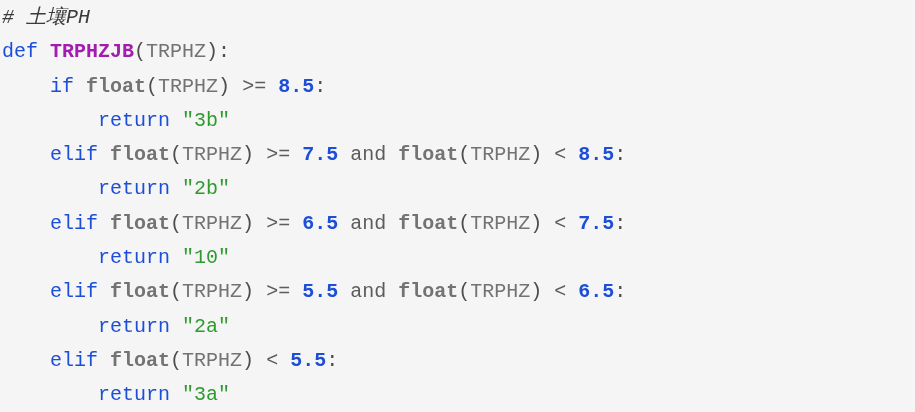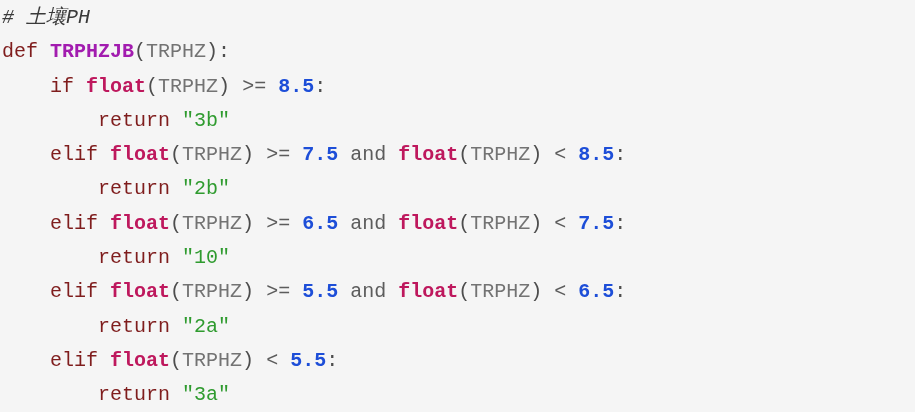--- a/index.html
+++ b/index.html
@@ -14,22 +14,22 @@
     margin: 0;
     padding: 1px 0 0 2px;
     font-family: Liberation Mono, monospace;
     font-size: 20px;
     line-height: 34.3px;
     color: #333333;
     white-space: pre;
   }
   .code-line { height: 34.3px; }
   .tok-comment  { color: #3a3a3a; font-style: italic; }
-  .tok-keyword  { color: #7f1d1d; }
-  .tok-builtin  { color: #be185d; font-weight: bold; }
+  .tok-keyword  { color: #1d4ed8; }
+  .tok-builtin  { color: #737373; font-weight: bold; }
   .tok-function { color: #a21caf; font-weight: bold; }
   .tok-variable { color: #737373; }
   .tok-punct    { color: #4d4d4d; }
   .tok-operator { color: #5c5c5c; }
   .tok-number   { color: #1d4ed8; font-weight: bold; }
   .tok-string   { color: #2f9b2f; }
   .tok-plain    { color: #333333; }
 </style>
 </head>
 <body>

